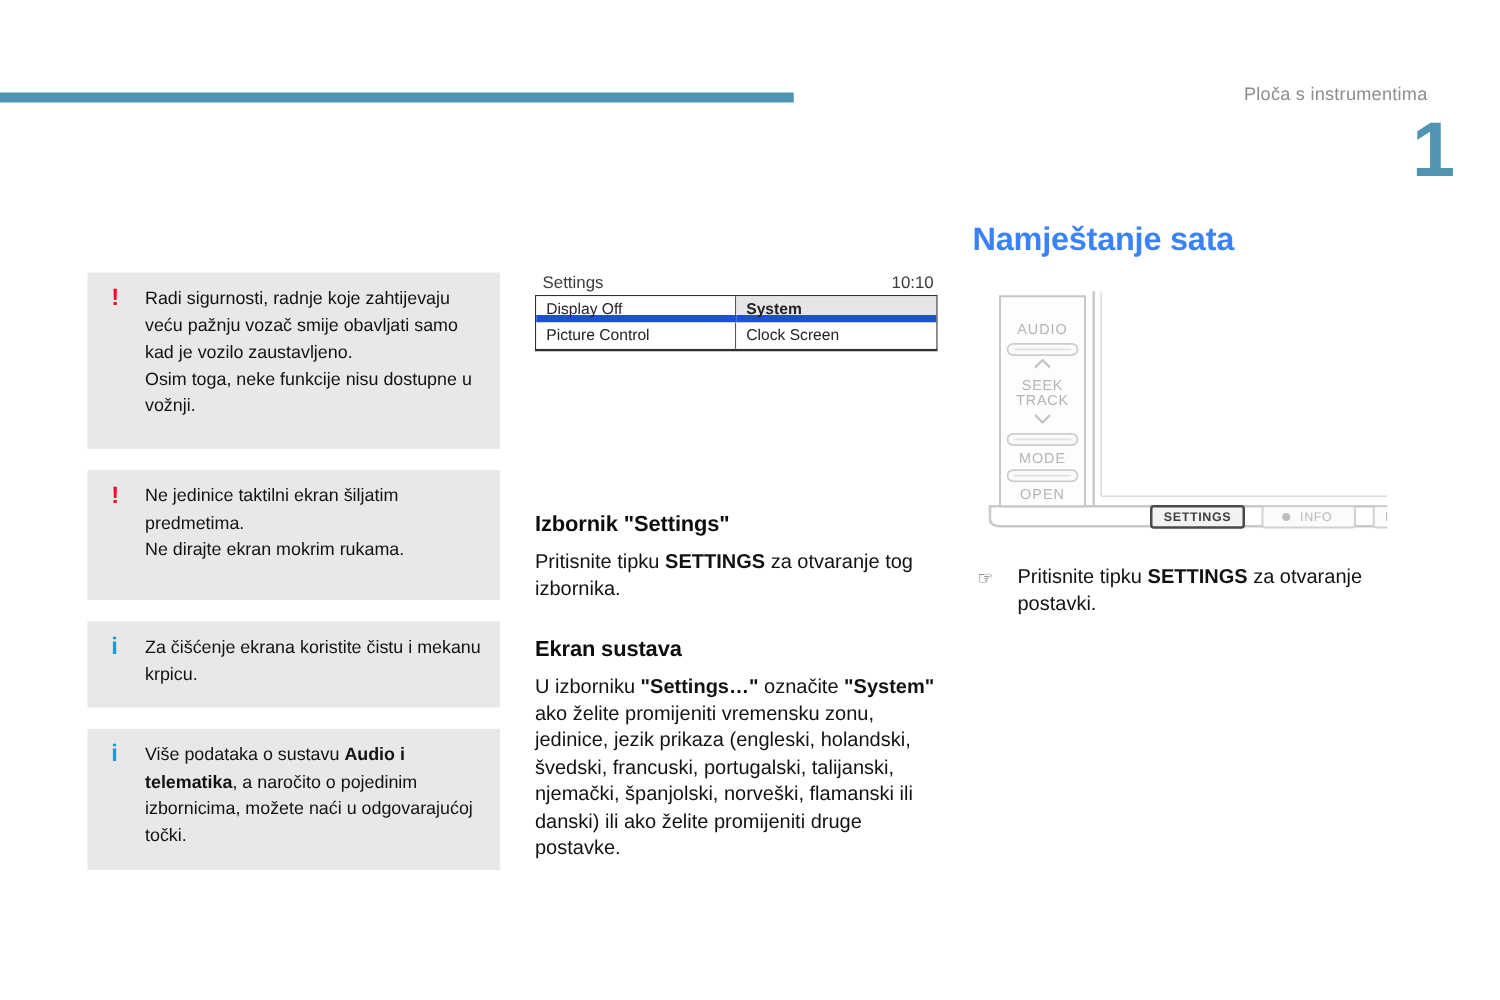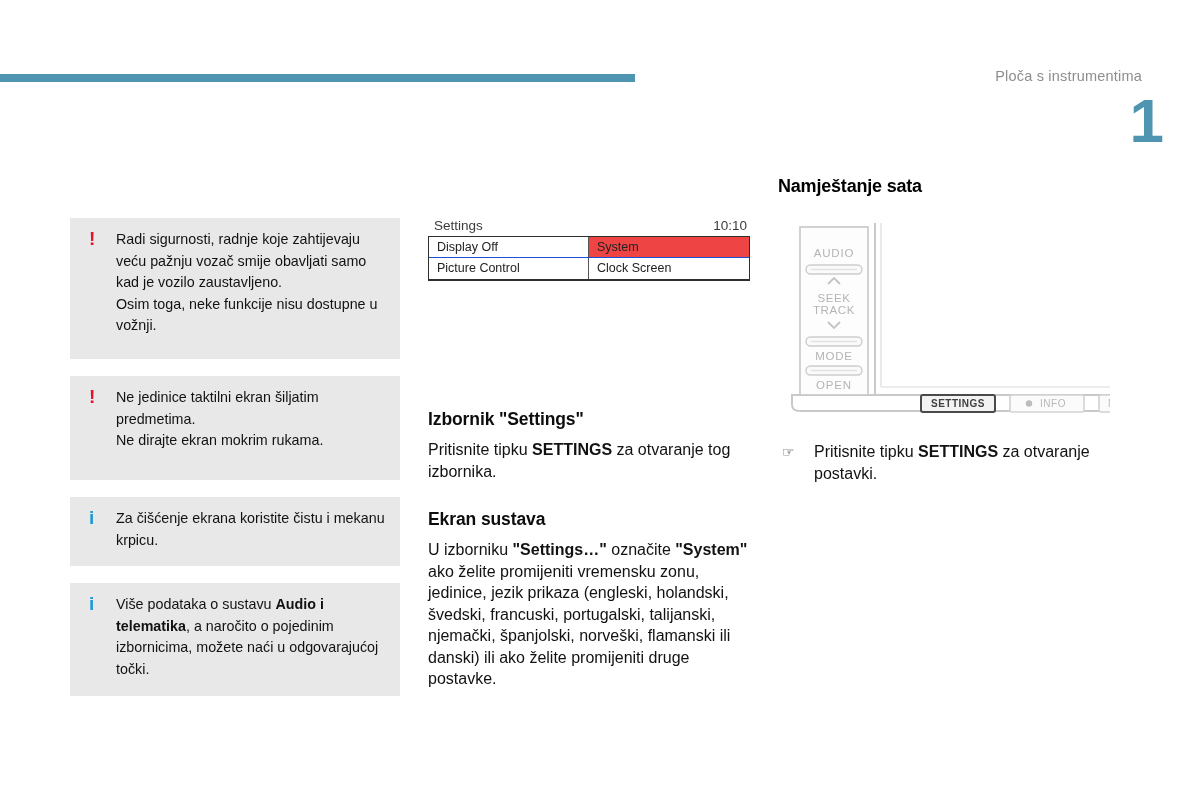--- a/index.html
+++ b/index.html
@@ -121,50 +121,50 @@
     border-bottom-width: 2px;
     display: grid;
     grid-template-columns: 1fr 1fr;
   }
   .ss-cell {
     font-size: 12.5px;
     color: #232323;
     padding: 4px 0 4px 8px;
     background: #ffffff;
     border-right: 1px solid #555;
-    border-bottom: 1px solid #1d4ed8;
+    border-bottom: 6px solid #1d4ed8;
     height: 21px;
     line-height: 13px;
   }
   .ss-cell.c2 { border-right: none; }
   .ss-cell.r2 { border-bottom: none; }
-  .ss-cell.sel { background: #ef4444; }
+  .ss-cell.sel { background: #e5e5e5; font-weight: bold; }
 
   
   .h2 {
     font-size: 17.5px;
     font-weight: bold;
     color: #0d0d0d;
     margin: 0 0 9px 0;
     letter-spacing: -0.1px;
   }
   .body {
     font-size: 16px;
     line-height: 21.5px;
     color: #121212;
   }
   .body b { font-weight: bold; }
   .blk-settings { margin-top: 128px; }
   .blk-ekran { margin-top: 27px; }
 
   
   .h1 {
-    font-size: 18px;
-    font-weight: bold;
-    color: #000000;
+    font-size: 26px;
+    font-weight: bold;
+    color: #3b82f6;
     margin: 0 0 22px 0;
     letter-spacing: -0.2px;
   }
   .device-fig {
     position: relative;
     width: 332px;
     height: 196px;
     overflow: hidden;
   }
   .device-svg { display: block; }

